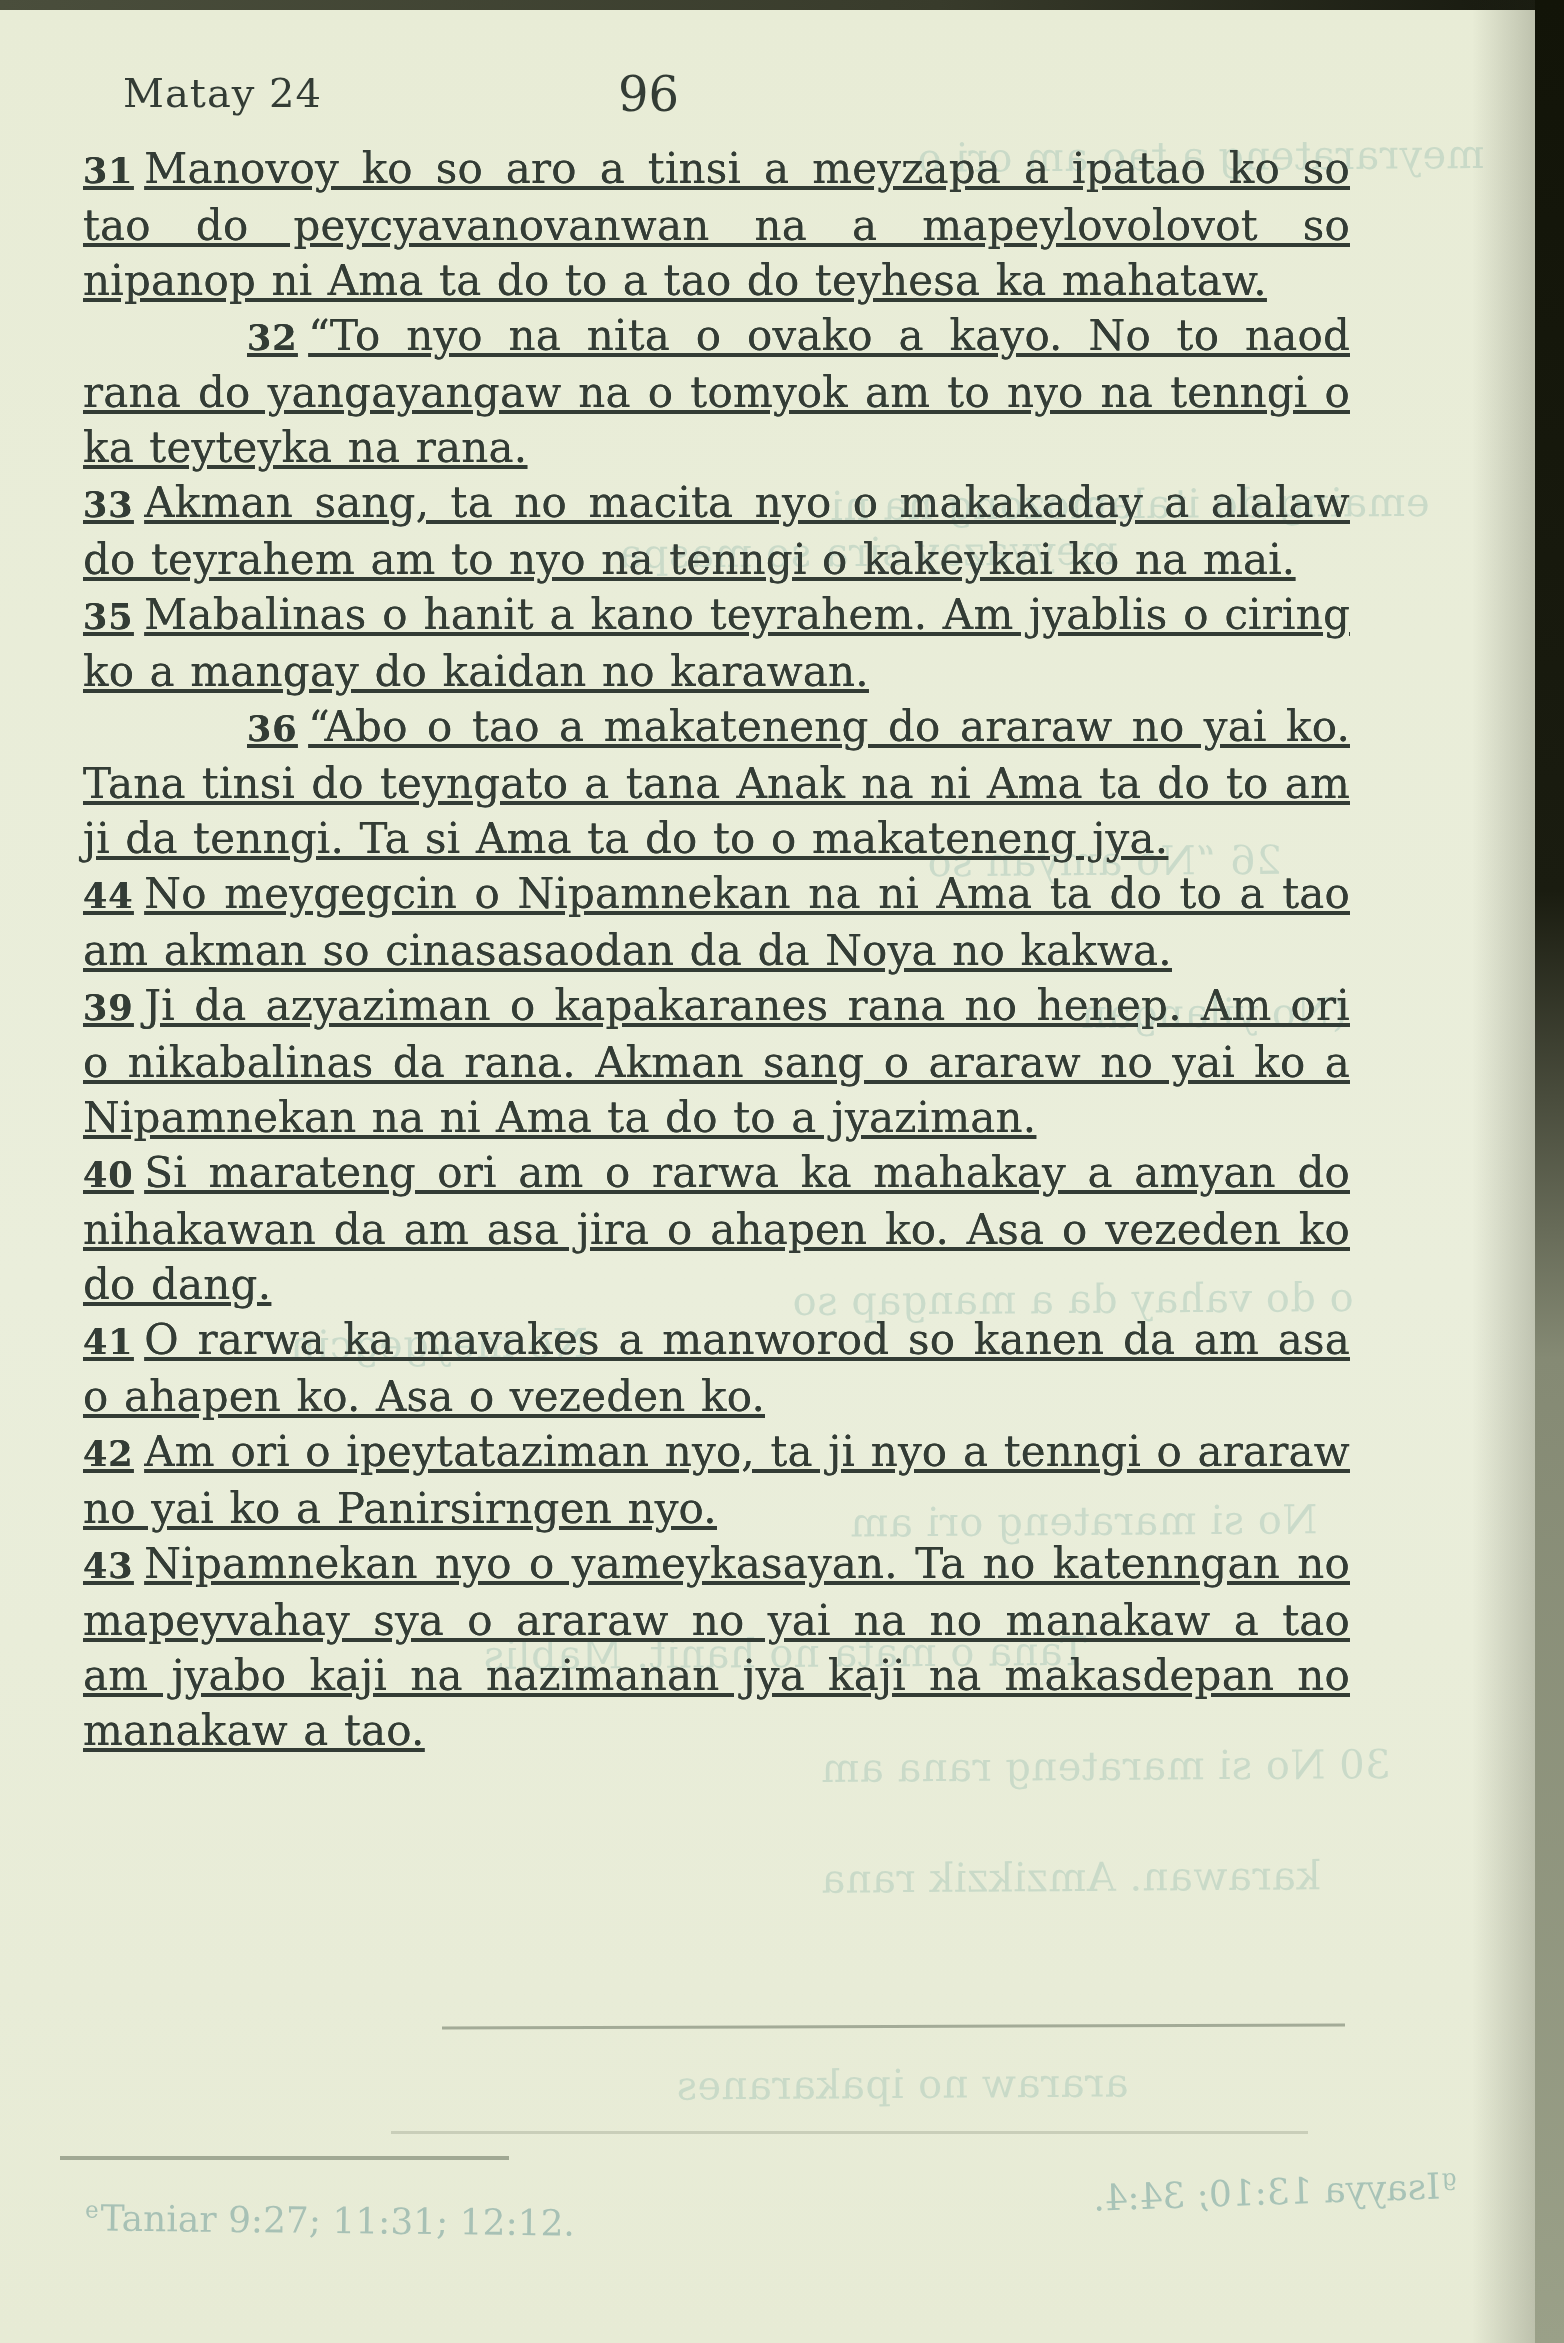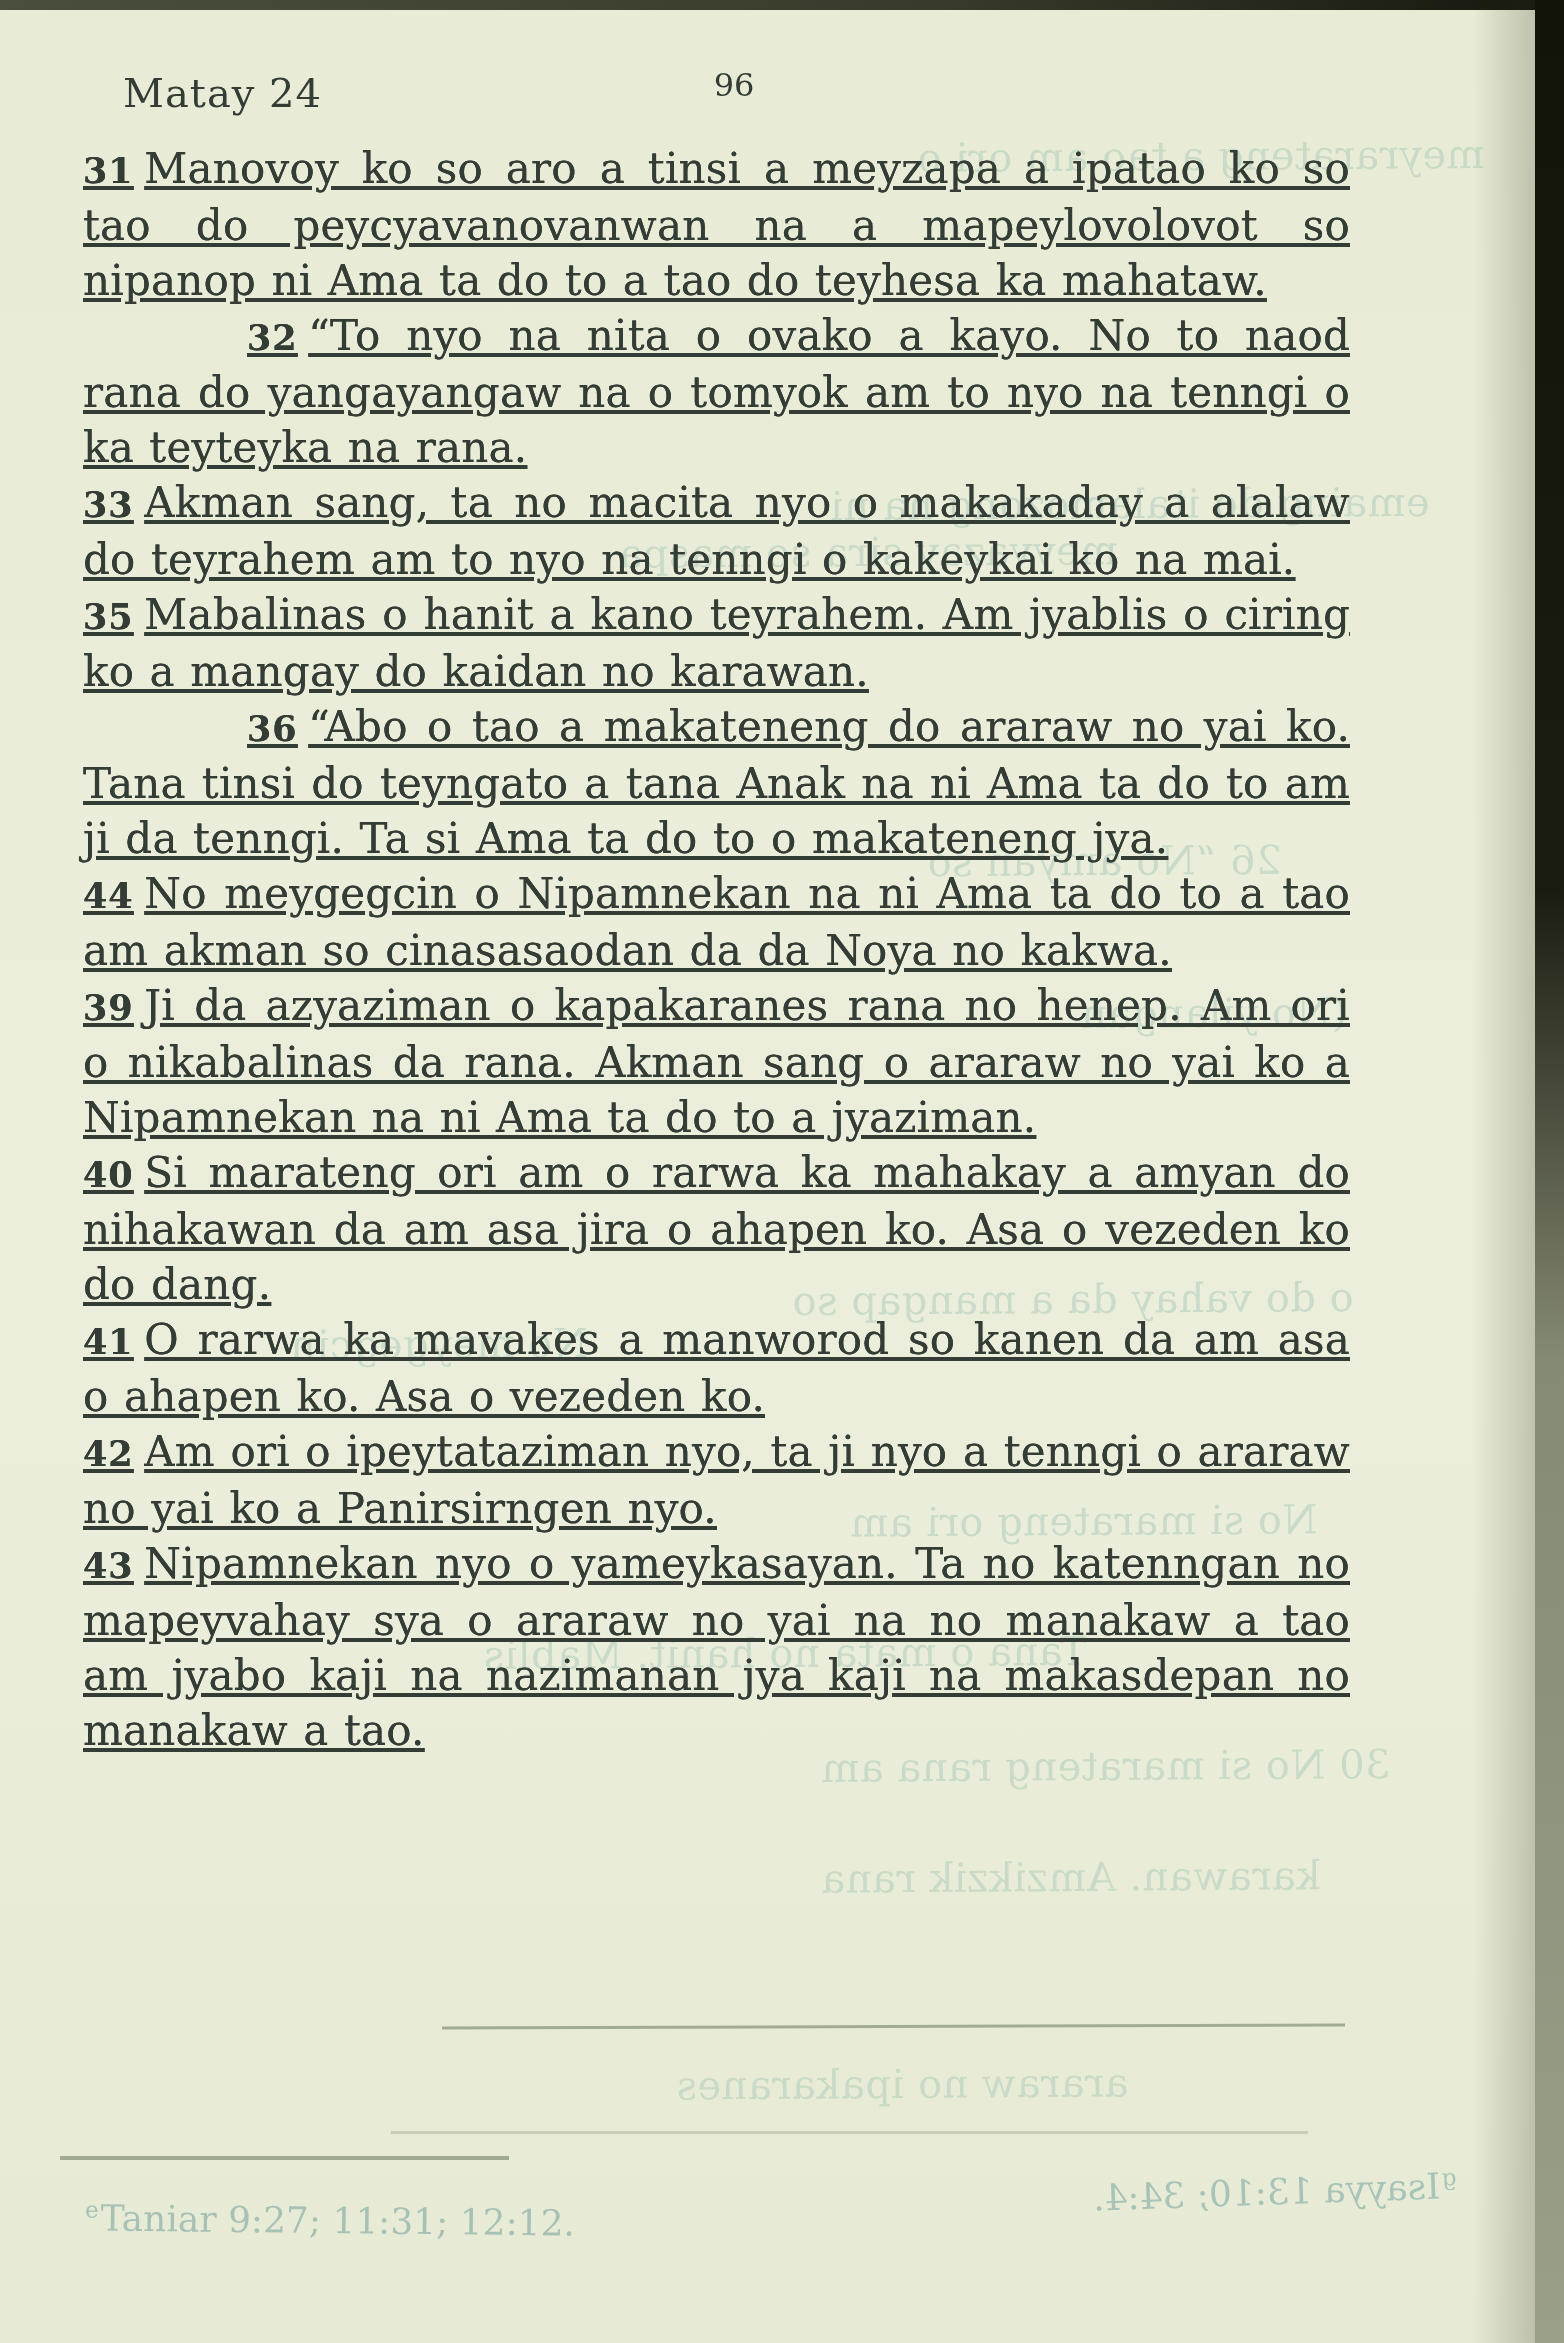--- a/index.html
+++ b/index.html
@@ -19,22 +19,22 @@
   }
   .gutter-shadow {
     position:absolute; top:0; right:29px; width:63px; height:100%;
     background:linear-gradient(90deg, rgba(40,44,28,0) 0%, rgba(40,44,28,0.22) 100%);
   }
   .header-book {
     position:absolute; top:70px; left:83px;
     font-size:40px; letter-spacing:1px;margin-left:40px;
   }
   .header-page {
-    position:absolute; top:66px; left:618px; width:232px; text-align:center;
-    font-size:32px;
+    position:absolute; top:66px; left:618px; width:232px; text-align:left;
+    font-size:48px;
   }
   .text-block {
     position:absolute; top:141px; left:83px; width:1267px;
     font-size:42px; line-height:55px; text-align:justify;
     letter-spacing:0.2px; word-spacing:1.9px;
     text-shadow:0 0 0.5px currentColor;
     text-decoration:underline;
   }
   .text-block p { margin:0; }
   .text-block p.indent { text-indent:164px; }

